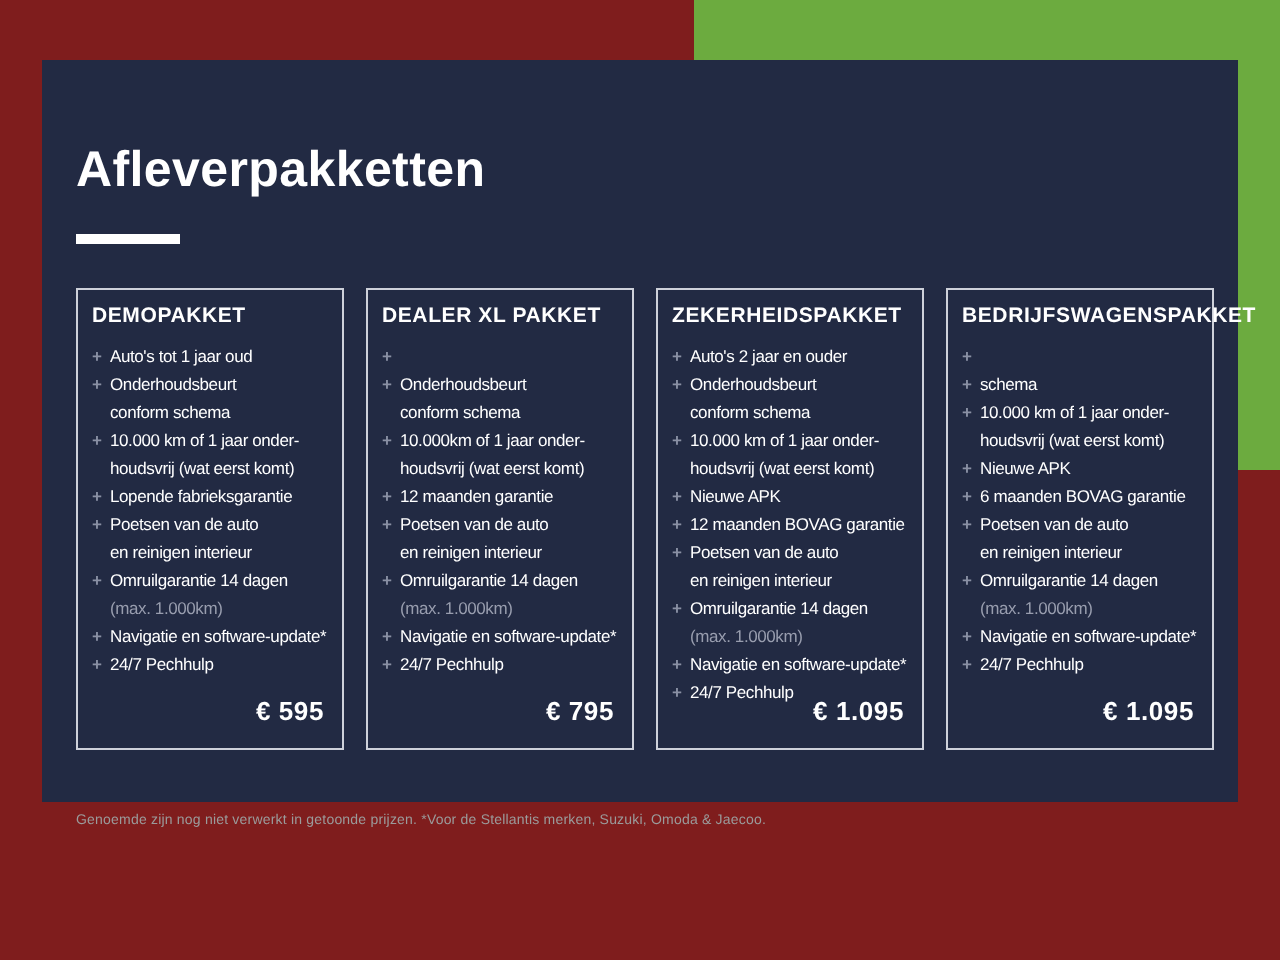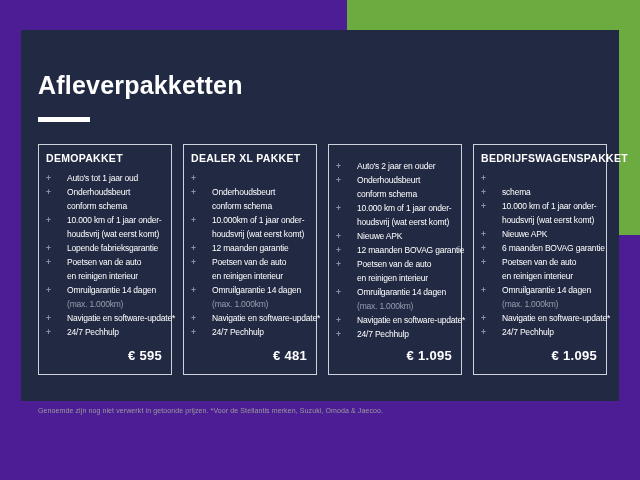--- a/index.html
+++ b/index.html
@@ -1,34 +1,34 @@
 <!DOCTYPE html>
 <html style="--navy: #222a43; --green: #6cab3f; --white: #ffffff; --bullet: #8a90a4; --muted: #989dae; --border: #ced1da; --footnote_gray: #9b9b9b;"><head>
 <meta charset="utf-8">
 <style>
   :root{
     --navy:#222a43; --green:#6cab3f; --white:#ffffff; --bullet:#8a90a4;
     --muted:#989dae; --border:#ced1da; --footnote_gray:#9b9b9b;
   }
   html,body{margin:0;padding:0;}
   .stage{
-    position:relative;width:640px;height:480px;background:#4c1d95;overflow:hidden;
+    position:relative;width:640px;height:480px;background:#7f1d1d;overflow:hidden;
     font-family:"Liberation Sans",sans-serif;
   }
   .green-accent{position:absolute;left:347px;top:0;width:293px;height:235px;background:var(--green);}
   .panel{position:absolute;left:21px;top:30px;width:598px;height:371px;background:var(--navy);}
   .title{position:absolute;left:17px;top:40px;margin:0;color:#fff;font-size:25px;font-weight:bold;letter-spacing:.2px;line-height:1.2;}
   .title-underline{position:absolute;left:17px;top:87px;width:52px;height:5px;background:#fff;}
   .cards{position:absolute;left:17px;top:114px;display:flex;gap:11px;}
   .card{position:relative;width:134px;height:231px;box-sizing:border-box;border:1px solid var(--border);padding:7px 6px 7px 7px;}
   .card-title{margin:0;color:#fff;font-size:10.5px;font-weight:bold;letter-spacing:.3px;white-space:nowrap;}
   .features{list-style:none;margin:7px 0 0;padding:0;}
   .feature{display:flex;color:#fff;font-size:8.5px;line-height:14px;}
   .plus{color:var(--bullet);flex:0 0 6px;margin-right:3px;font-weight:bold;}
-  .ftext{display:block;min-width:0;margin-left:12px;}
+  .ftext{display:block;min-width:0;}
   .line{display:block;white-space:nowrap;letter-spacing:-.2px;}
   .line.muted{color:var(--muted);}
   .price{position:absolute;right:9px;bottom:11px;color:#fff;font-size:13px;font-weight:bold;letter-spacing:.3px;}
   .footnote{position:absolute;left:38px;top:407px;margin:0;font-size:7px;color:var(--footnote_gray);letter-spacing:.1px;}
 </style>
 </head>
 <body>
 
 <div class="stage">
   <div class="green-accent"></div>
@@ -140,23 +140,24 @@
                 <span class="line">Navigatie en software-update*</span>
               </span>
             </li>
             <li class="feature">
               <span class="plus">+</span>
               <span class="ftext">
                 <span class="line">24/7 Pechhulp</span>
               </span>
             </li>
           </ul>
-          <div class="price">€ 481</div>
-        </div>
-        <div class="card">
+          <div class="price">€ 795</div>
+        </div>
+        <div class="card">
+          <h2 class="card-title">ZEKERHEIDSPAKKET</h2>
           <ul class="features">
             <li class="feature">
               <span class="plus">+</span>
               <span class="ftext">
                 <span class="line">Auto's 2 jaar en ouder</span>
               </span>
             </li>
             <li class="feature">
               <span class="plus">+</span>
               <span class="ftext">

